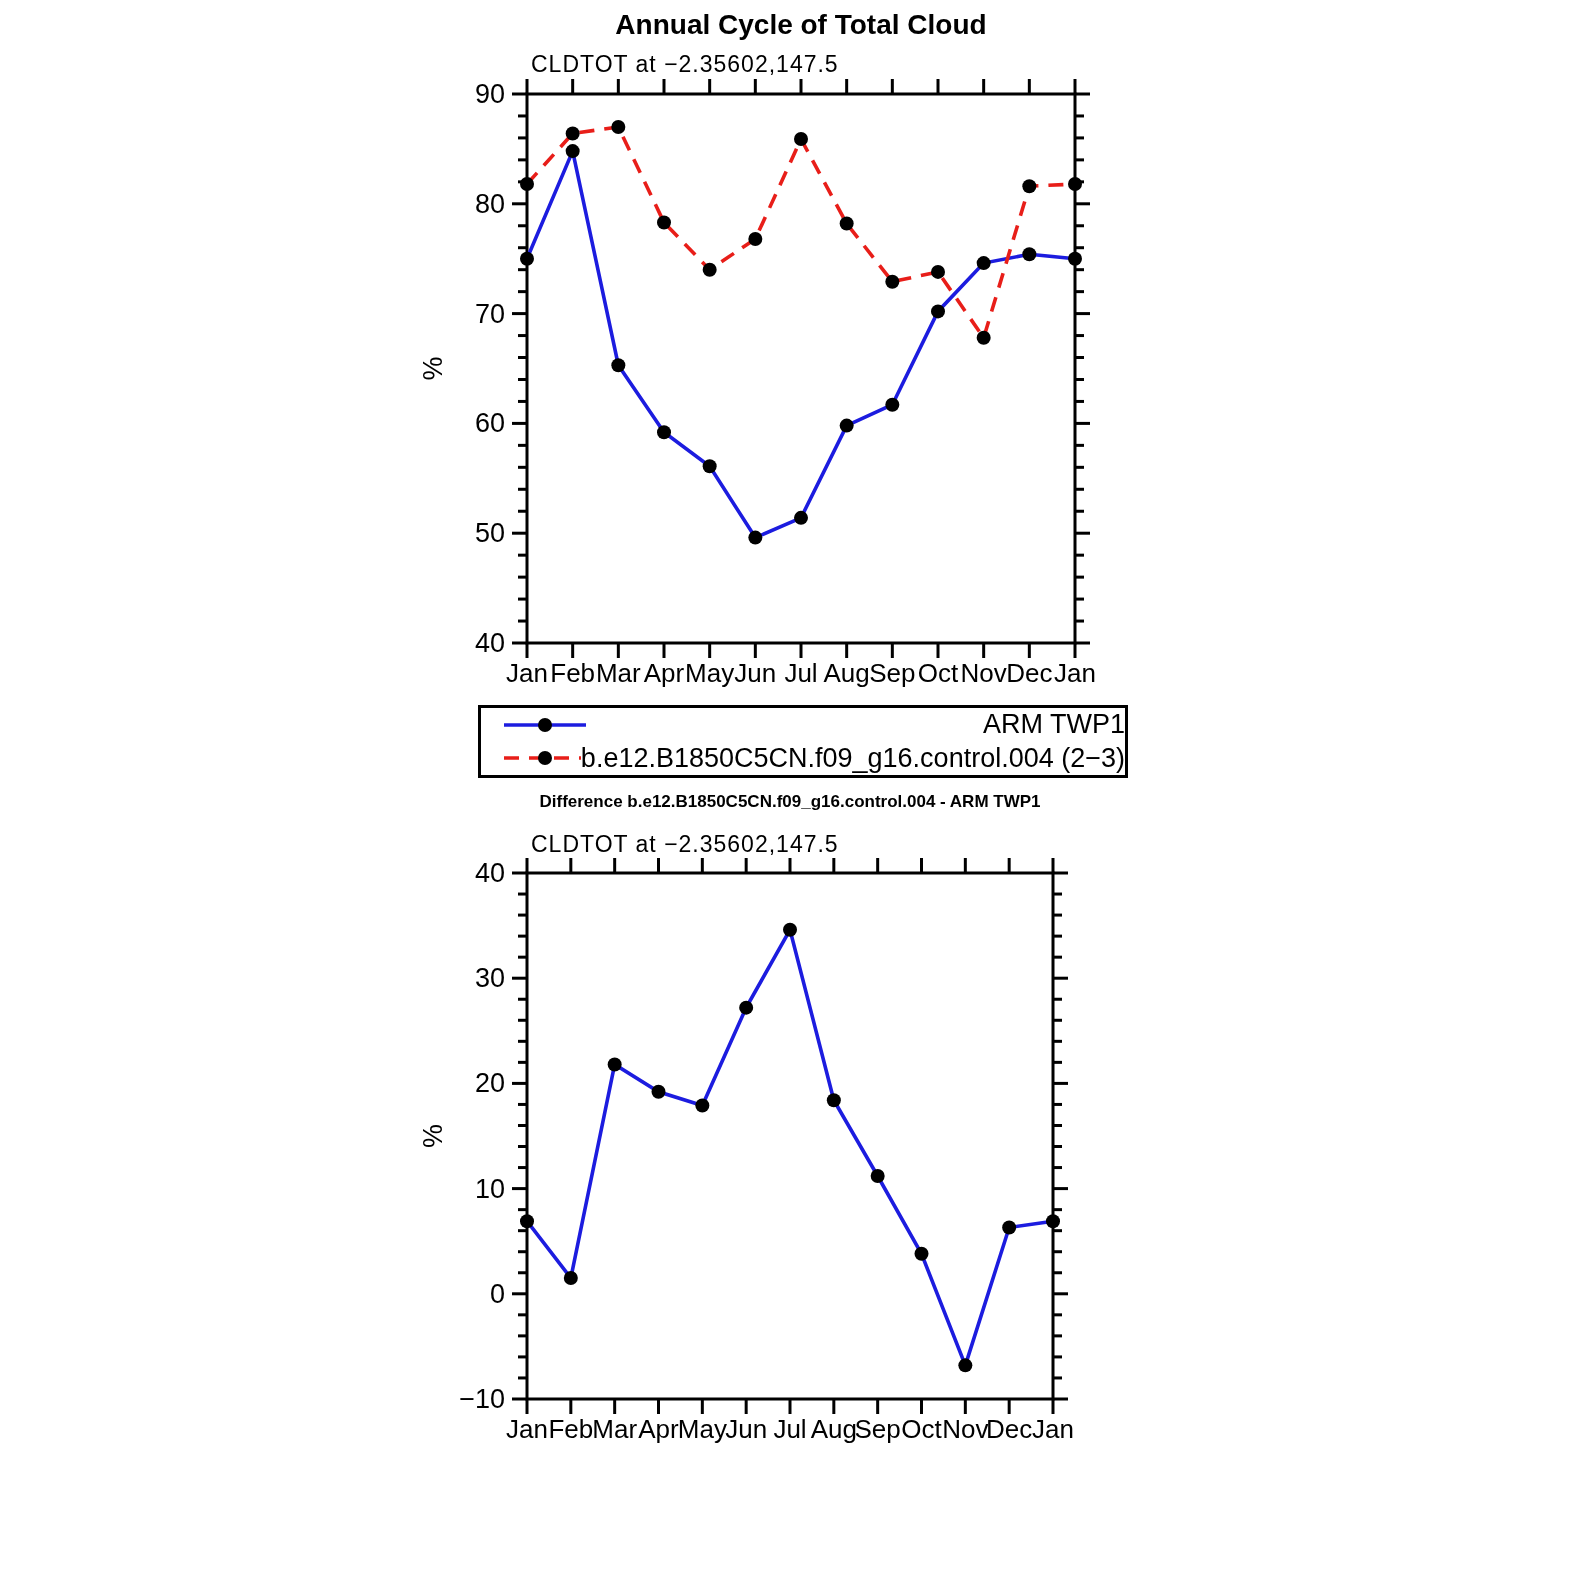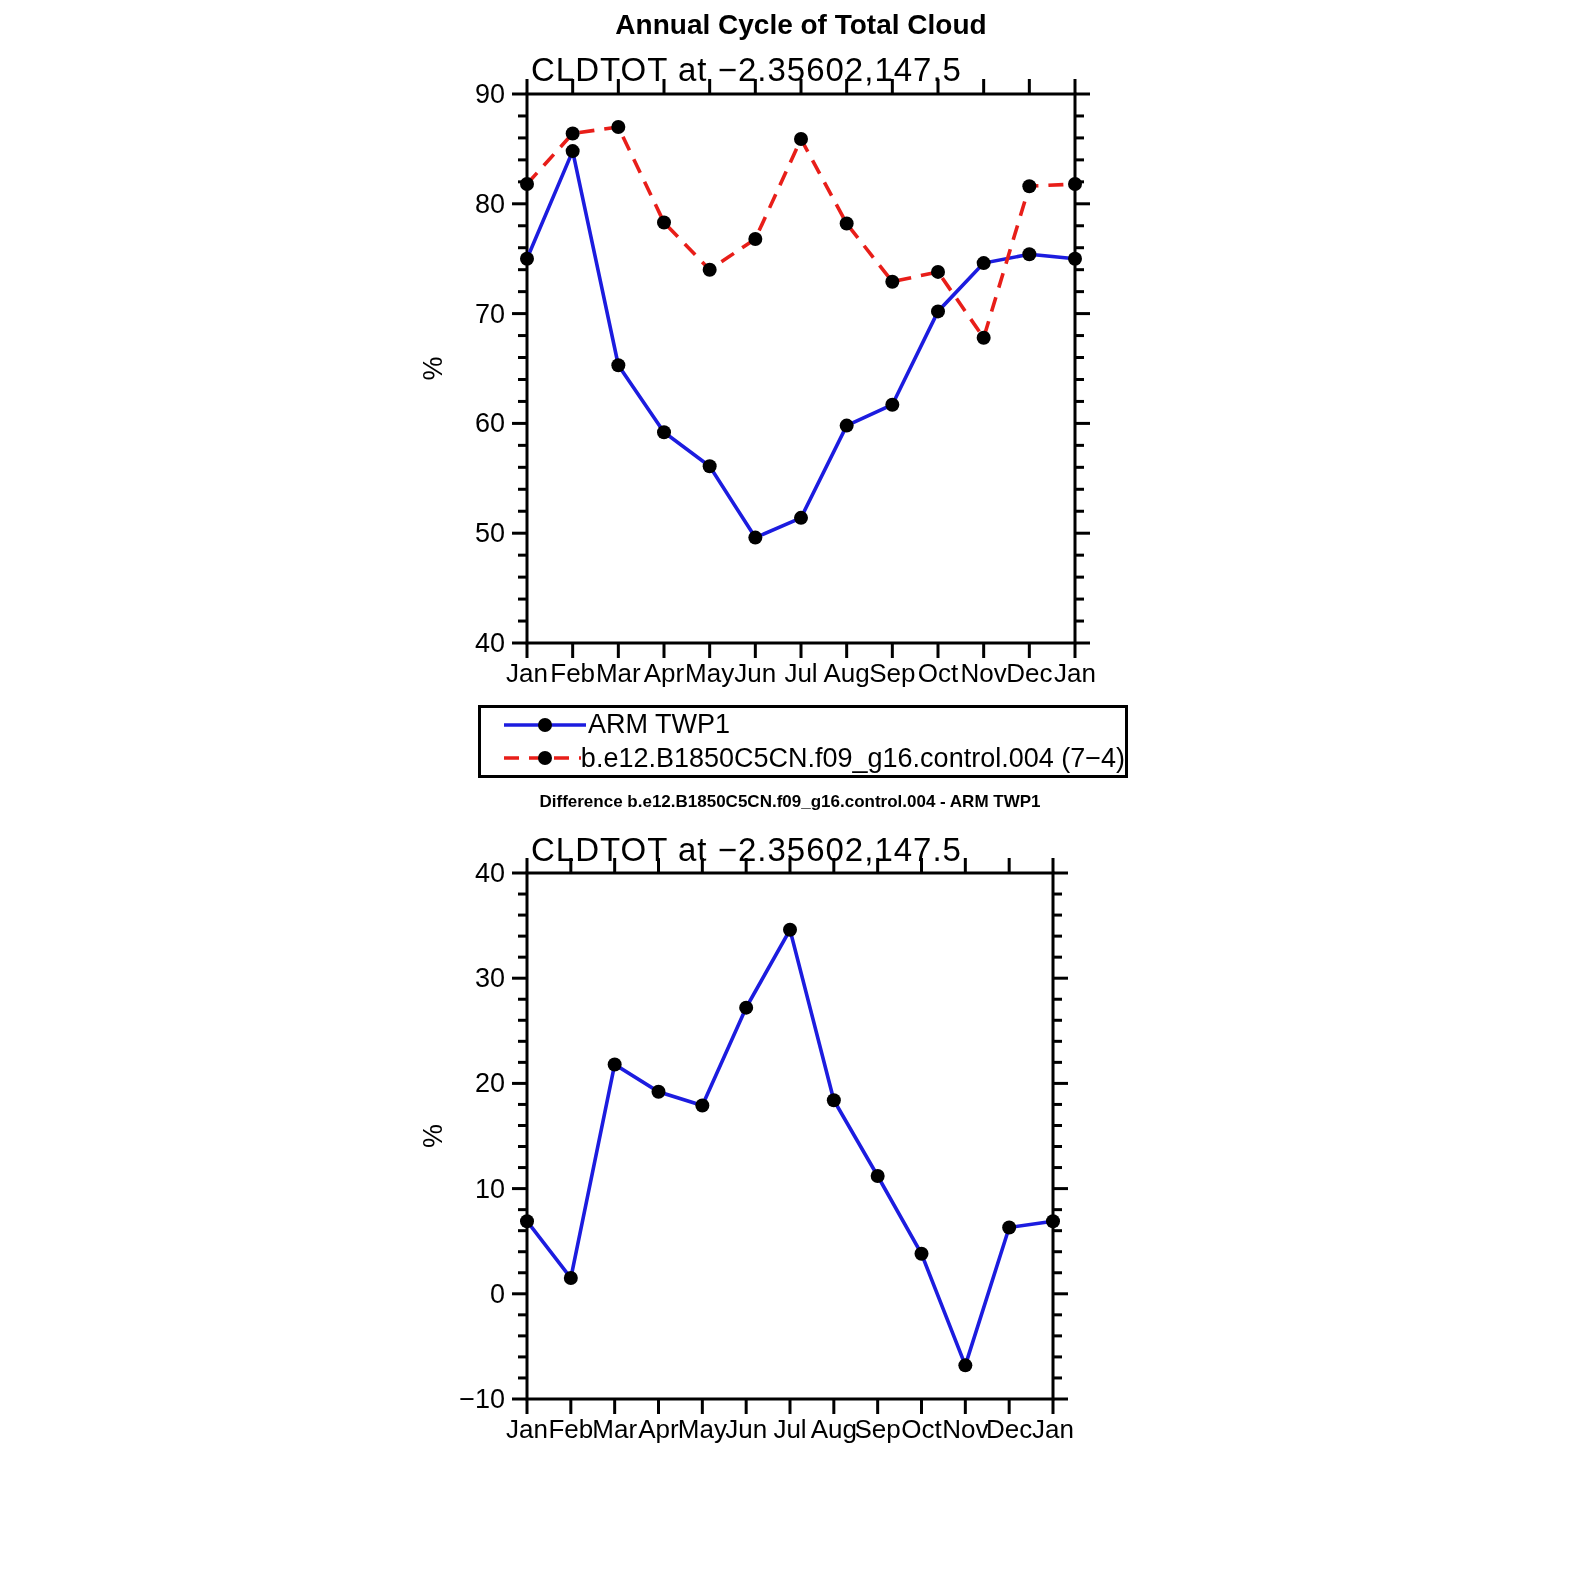--- a/index.html
+++ b/index.html
@@ -23,21 +23,21 @@
   .title {
     position: absolute;
     font-weight: bold;
     text-align: center;
     white-space: nowrap;
   }
   #chart1-title { left: 401px; top: 9px;  width: 800px; font-size: 28px; }
   #chart2-title { left: 390px; top: 792px; width: 800px; font-size: 17px; }
   .subtitle {
     position: absolute;
-    font-size: 33px;
+    font-size: 23px;
     white-space: nowrap;
     letter-spacing: 1px;
   }
   #chart1-subtitle { left: 531px; top: 51px; }
   #chart2-subtitle { left: 531px; top: 831px; }
   #legend {
     position: absolute;
     left: 478px; top: 705px;
     width: 650px; height: 73px;
     border: 3px solid #000;
@@ -45,20 +45,21 @@
     display: flex;
     flex-direction: column;
     justify-content: center;
     background: #fff;
   }
   .legend-row {
     display: flex;
     align-items: center;
     height: 34px;
     padding-left: 21px;
+    justify-content: space-between;
   }
   .legend-label {
     font-size: 27px;
     white-space: nowrap;
   }
 </style>
 </head>
 <body>
 
 <div id="page">
@@ -334,21 +335,21 @@
         <line x1="2" y1="15" x2="84" y2="15" stroke-width="3.6" stroke="#1c1cdf"></line>
         <circle cx="43" cy="15" r="7" fill="#000"></circle>
       </svg>
       <span class="legend-label">ARM TWP1</span>
     </div>
     <div class="legend-row">
       <svg width="86" height="30">
         <line x1="2" y1="15" x2="84" y2="15" stroke-width="3.6" stroke-dasharray="15 10" stroke="#e81e19"></line>
         <circle cx="43" cy="15" r="7" fill="#000"></circle>
       </svg>
-      <span class="legend-label">b.e12.B1850C5CN.f09_g16.control.004 (7−4)</span>
+      <span class="legend-label">b.e12.B1850C5CN.f09_g16.control.004 (2−3)</span>
     </div>
   </div>
 
   <div id="chart2-title" class="title">Difference b.e12.B1850C5CN.f09_g16.control.004 - ARM TWP1</div>
 
   <div id="chart2-subtitle" class="subtitle">CLDTOT at −2.35602,147.5</div>
 
 </div>
 
 </body></html>

